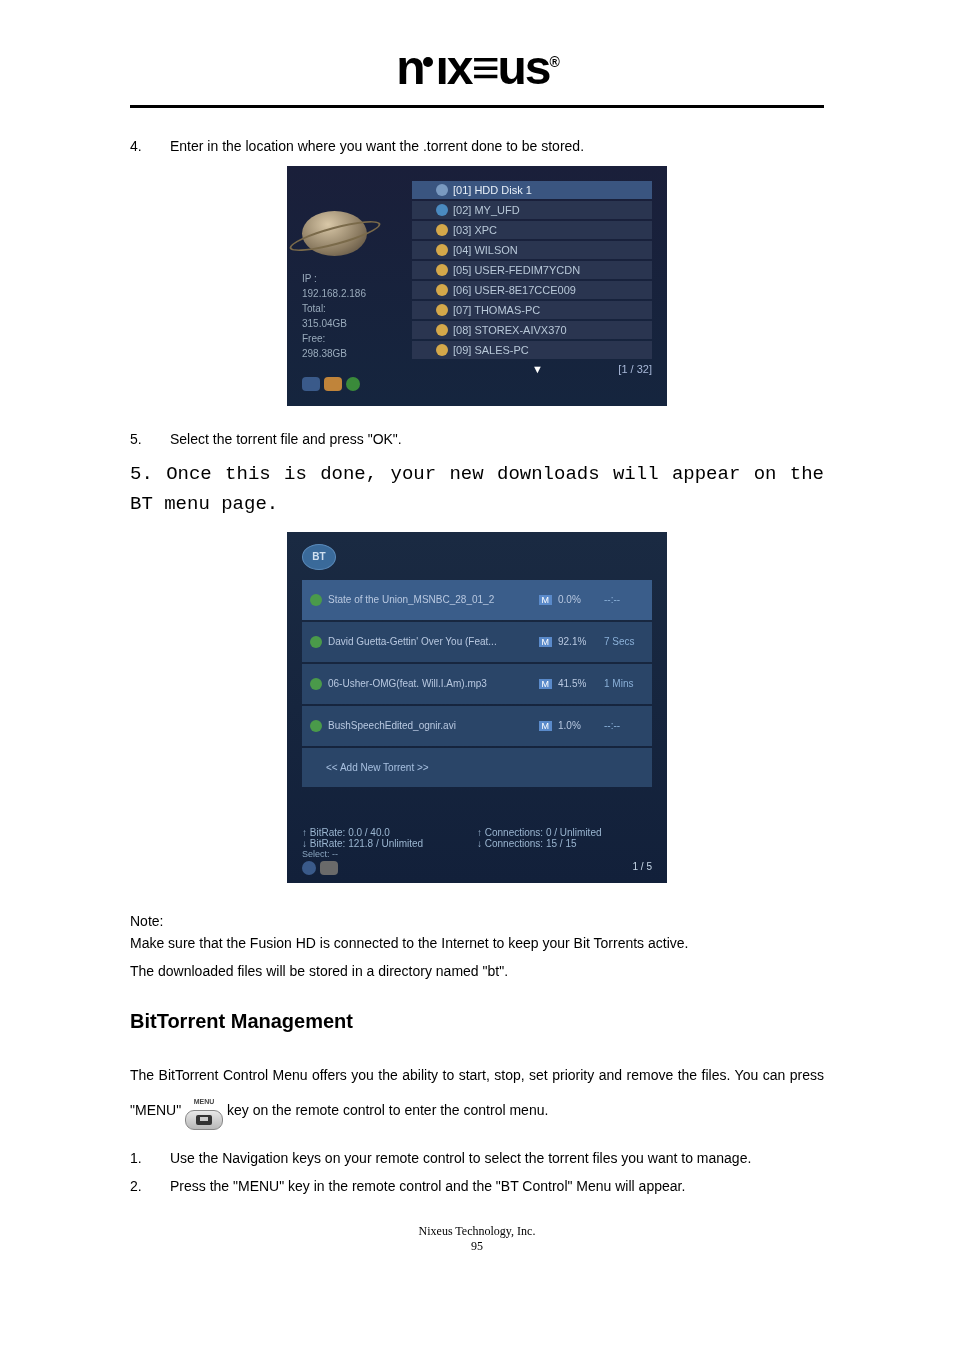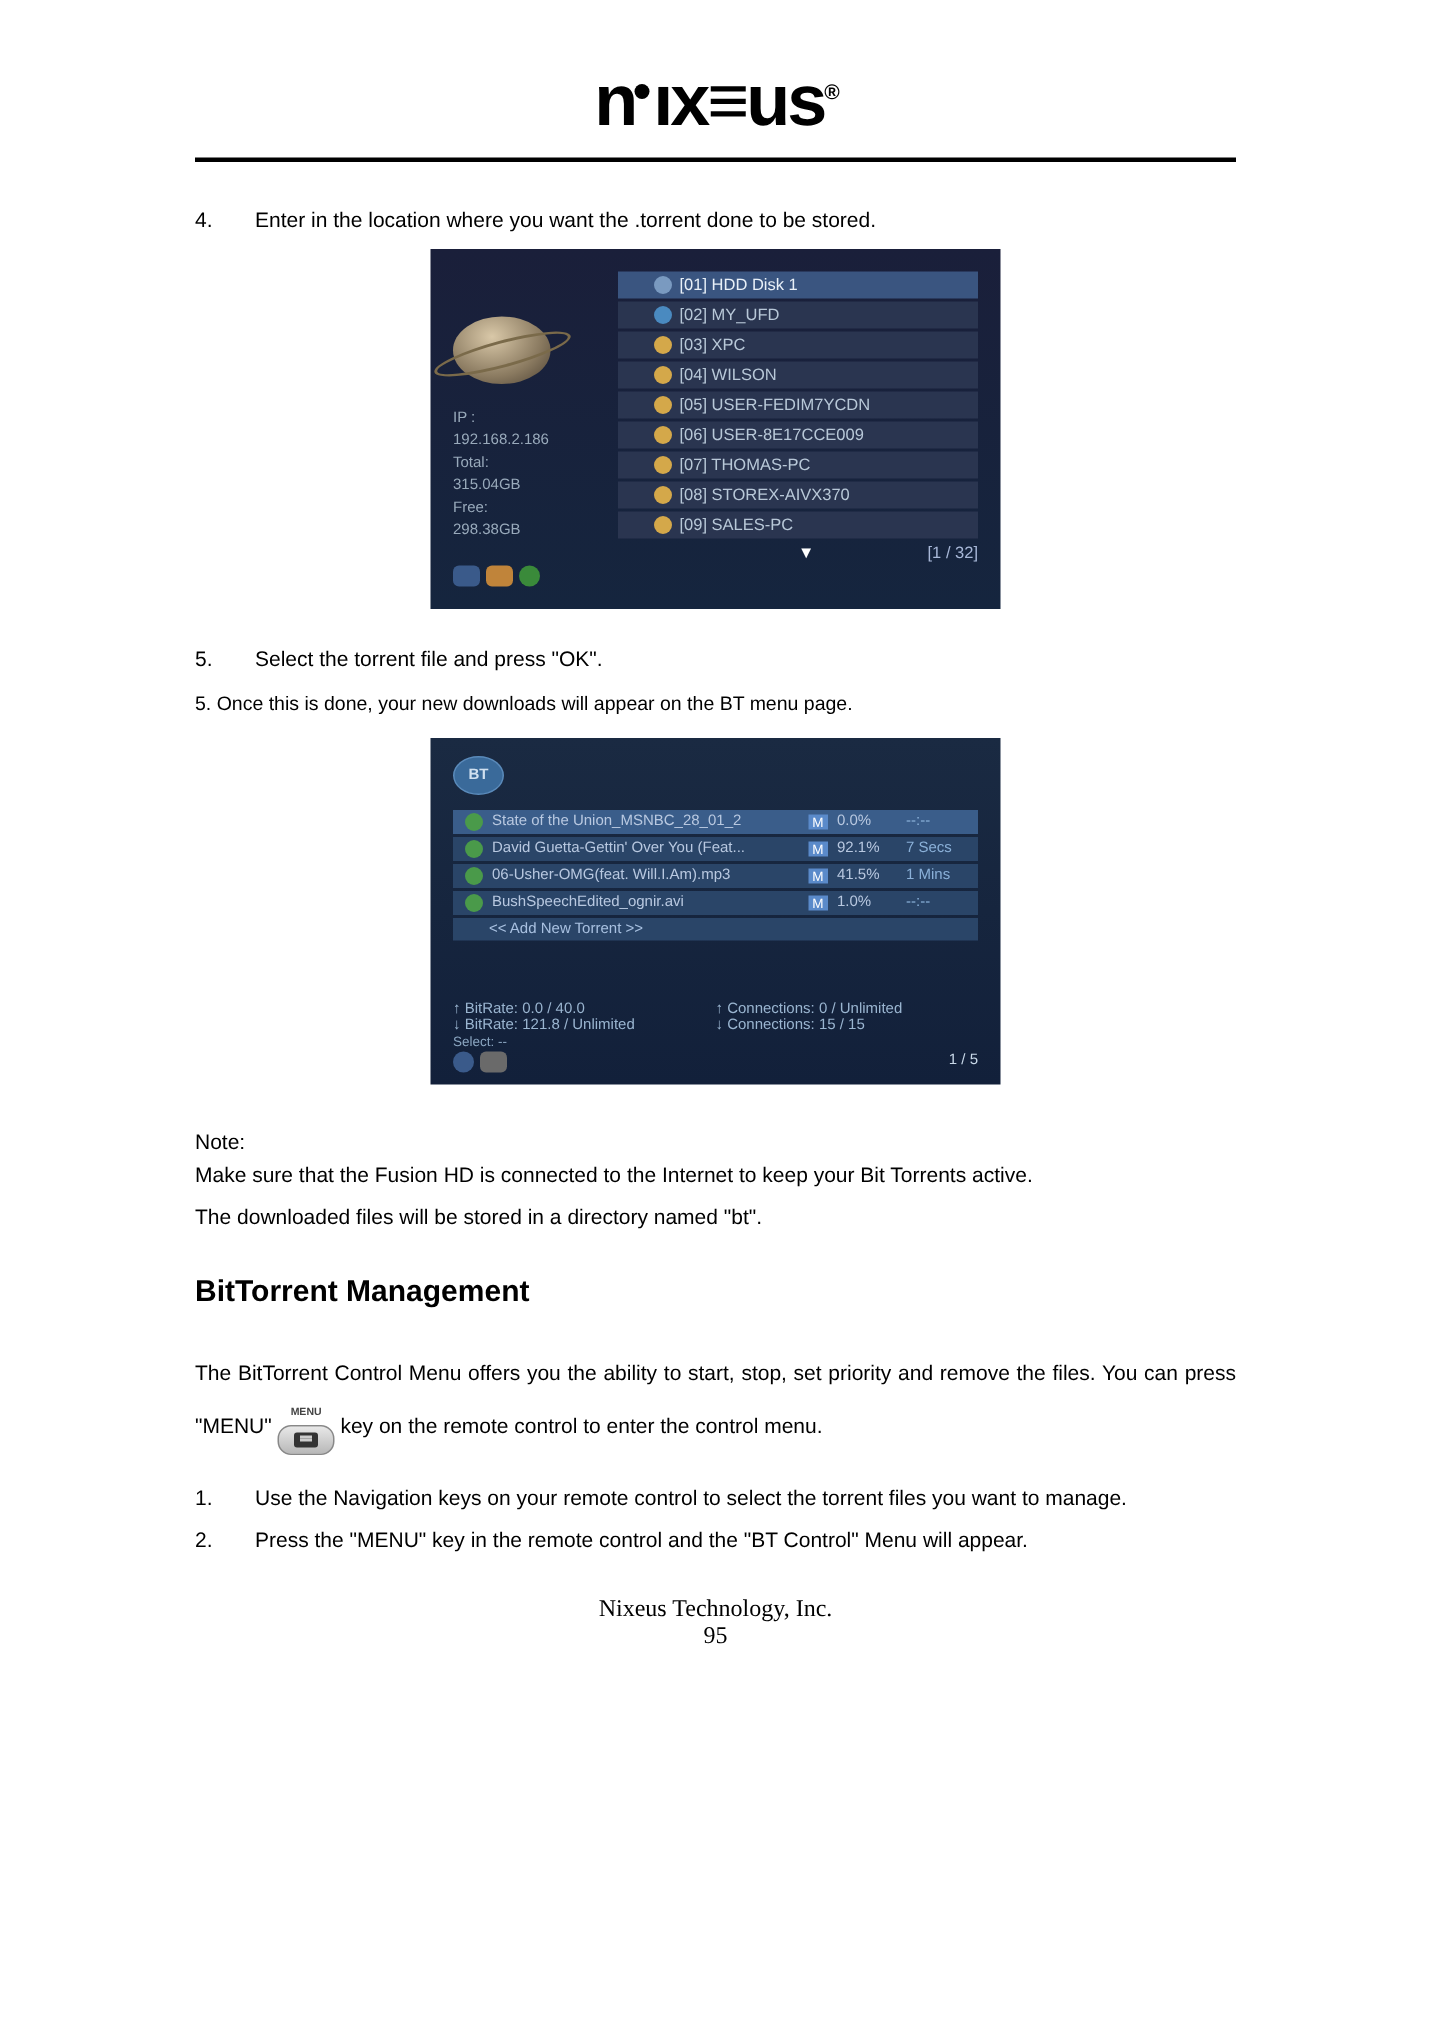--- a/index.html
+++ b/index.html
@@ -40,23 +40,24 @@
     .logo-reg {
       font-size: 14px;
       vertical-align: super;
     }
     .divider {
       border: none;
       border-top: 3px solid #000;
       margin: 0 0 30px 0;
     }
     .body-text {
-      font-size: 13px;
+      font-size: 19px;
       line-height: 1.6;
       text-align: justify;
+      font-family: Liberation Mono, monospace;
     }
     .numbered-item {
       display: flex;
       margin-bottom: 12px;
       font-size: 14px;
     }
     .numbered-item .num {
       width: 40px;
       flex-shrink: 0;
     }
@@ -173,21 +174,21 @@
       align-items: center;
       justify-content: center;
       color: #d0e0f0;
       font-weight: bold;
       font-size: 10px;
       margin-bottom: 10px;
       border: 1px solid #5a8aba;
     }
     .bt-row {
       background: #2a4568;
-      padding: 2px 8px;
+      padding: 14px 8px;
       margin-bottom: 2px;
       color: #b8c8e0;
       display: flex;
       align-items: center;
       gap: 6px;
     }
     .bt-row.selected {
       background: #3a5d8a;
     }
     .bt-row.add {
@@ -298,21 +299,21 @@
       position: absolute;
       top: 2px;
       left: 4px;
       width: 8px;
       height: 2px;
       background: #ccc;
       box-shadow: 0 2px 0 #ccc;
     }
     .footer {
       text-align: center;
-      font-size: 16px;
+      font-size: 12px;
       font-family: "Times New Roman", serif;
       margin-top: 30px;
     }
   </style>
 </head>
 <body>
 
 <div class="page">
 
   <div class="logo-container">

